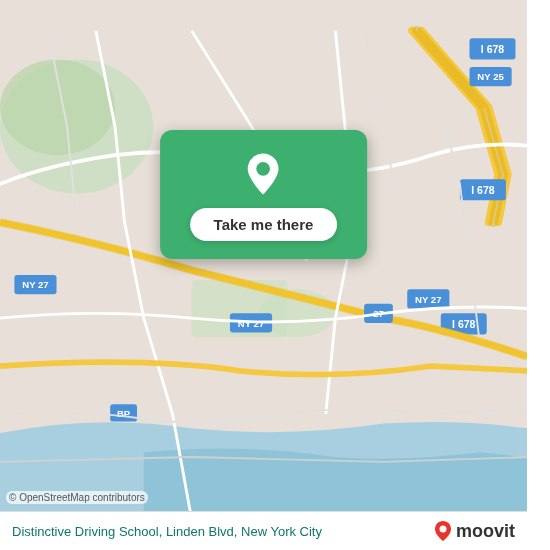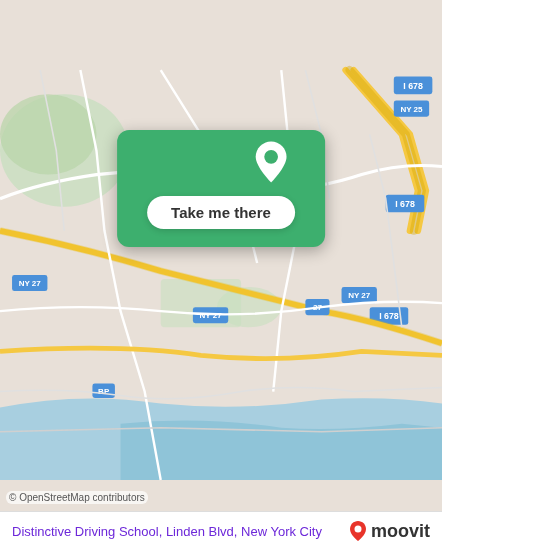--- a/index.html
+++ b/index.html
@@ -6,21 +6,21 @@
 
     body {
       width: 550px;
       height: 550px;
       overflow: hidden;
       font-family: Arial, sans-serif;
       position: relative;
     }
 
     #map-container {
-      width: 442px;
+      width: 527px;
       height: 550px;
       position: relative;
       background-color: #e8e0d8;
       overflow: hidden;
     }
 
     
     #map-svg {
       position: absolute;
       top: 0; left: 0;
@@ -37,21 +37,21 @@
       padding: 8px 12px;
       display: flex;
       align-items: center;
       justify-content: space-between;
       z-index: 10;
       border-top: 1px solid #ddd;
     }
 
     #location-text {
       font-size: 13px;
-      color: #6d28d9;
+      color: #0f766e;
       flex: 1;
       text-align: left;
     }
 
     #moovit-logo {
       display: flex;
       align-items: center;
       gap: 4px;
     }
 
@@ -62,24 +62,24 @@
     }
 
     
     #card-overlay {
       position: absolute;
       top: 130px;
       left: 50%;
       transform: translateX(-50%);
       background: #3daf6e;
       border-radius: 12px;
-      padding: 8px 30px 18px 30px;
+      padding: 20px 30px 18px 30px;
       display: flex;
       flex-direction: column;
-      align-items: flex-end;
+      align-items: center;
       z-index: 20;
       min-width: 180px;
       box-shadow: 0 4px 15px rgba(0,0,0,0.3);
     }
 
     #card-pin-icon {
       width: 48px;
       height: 48px;
       margin-bottom: 10px;
     }

